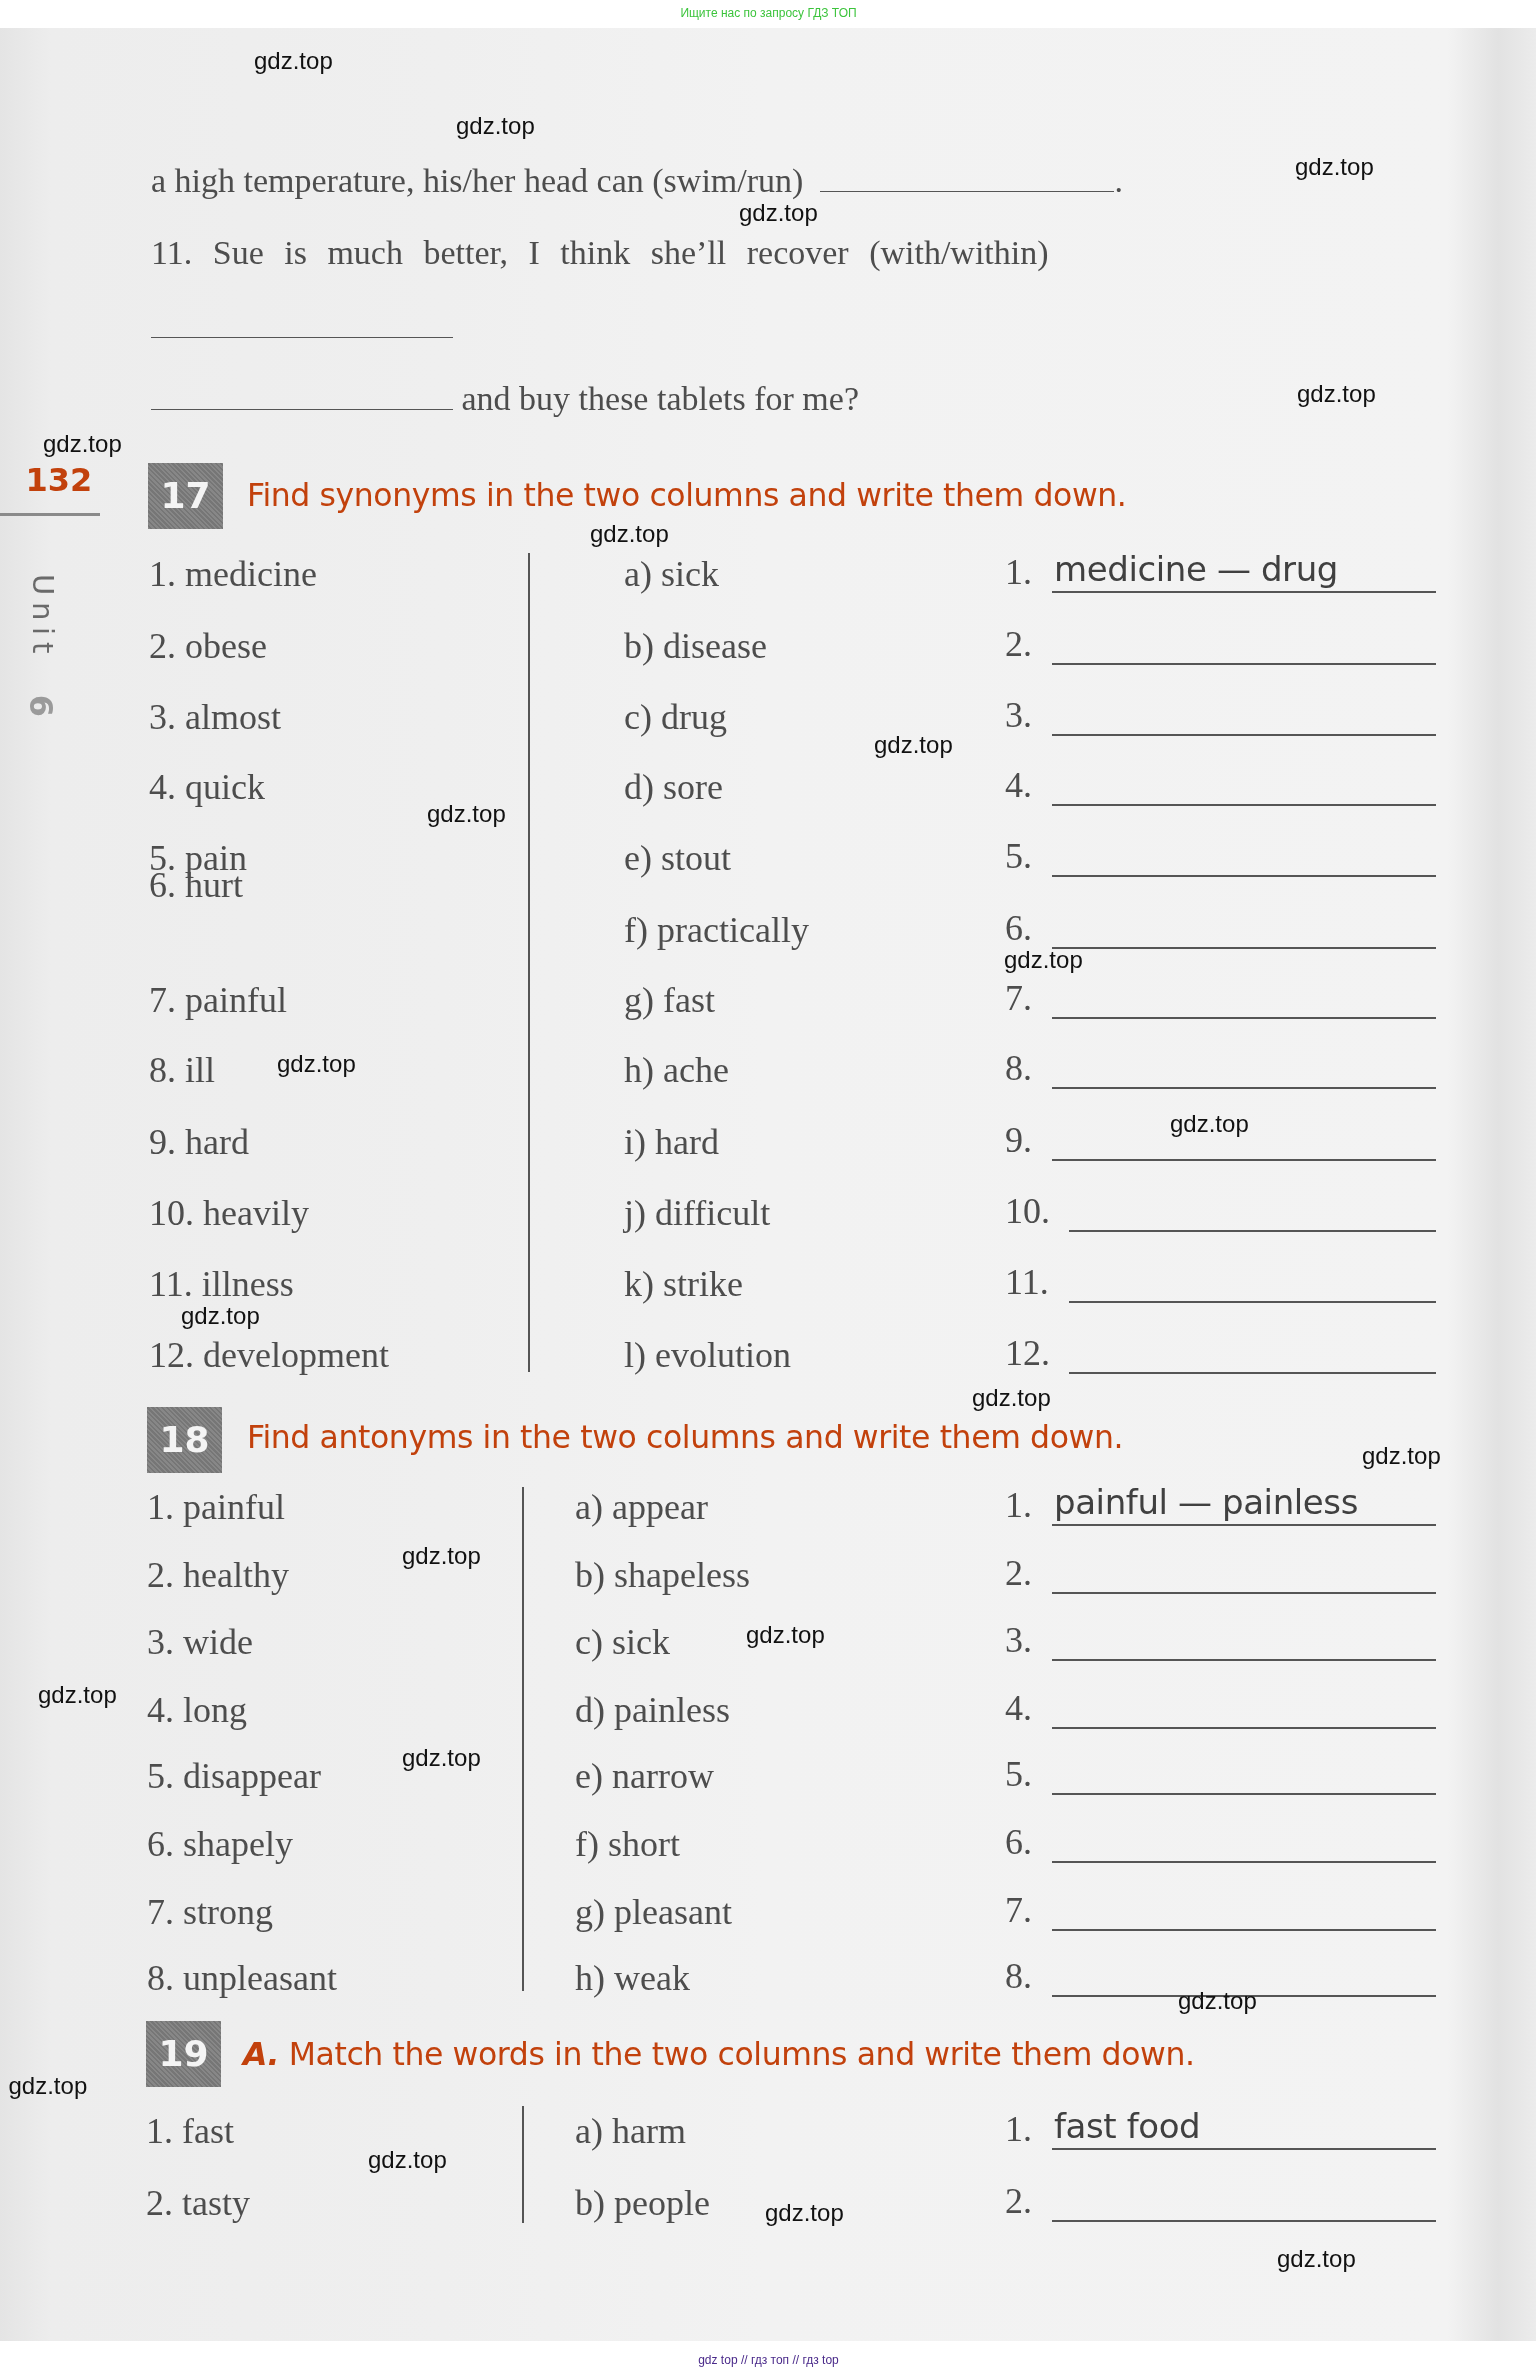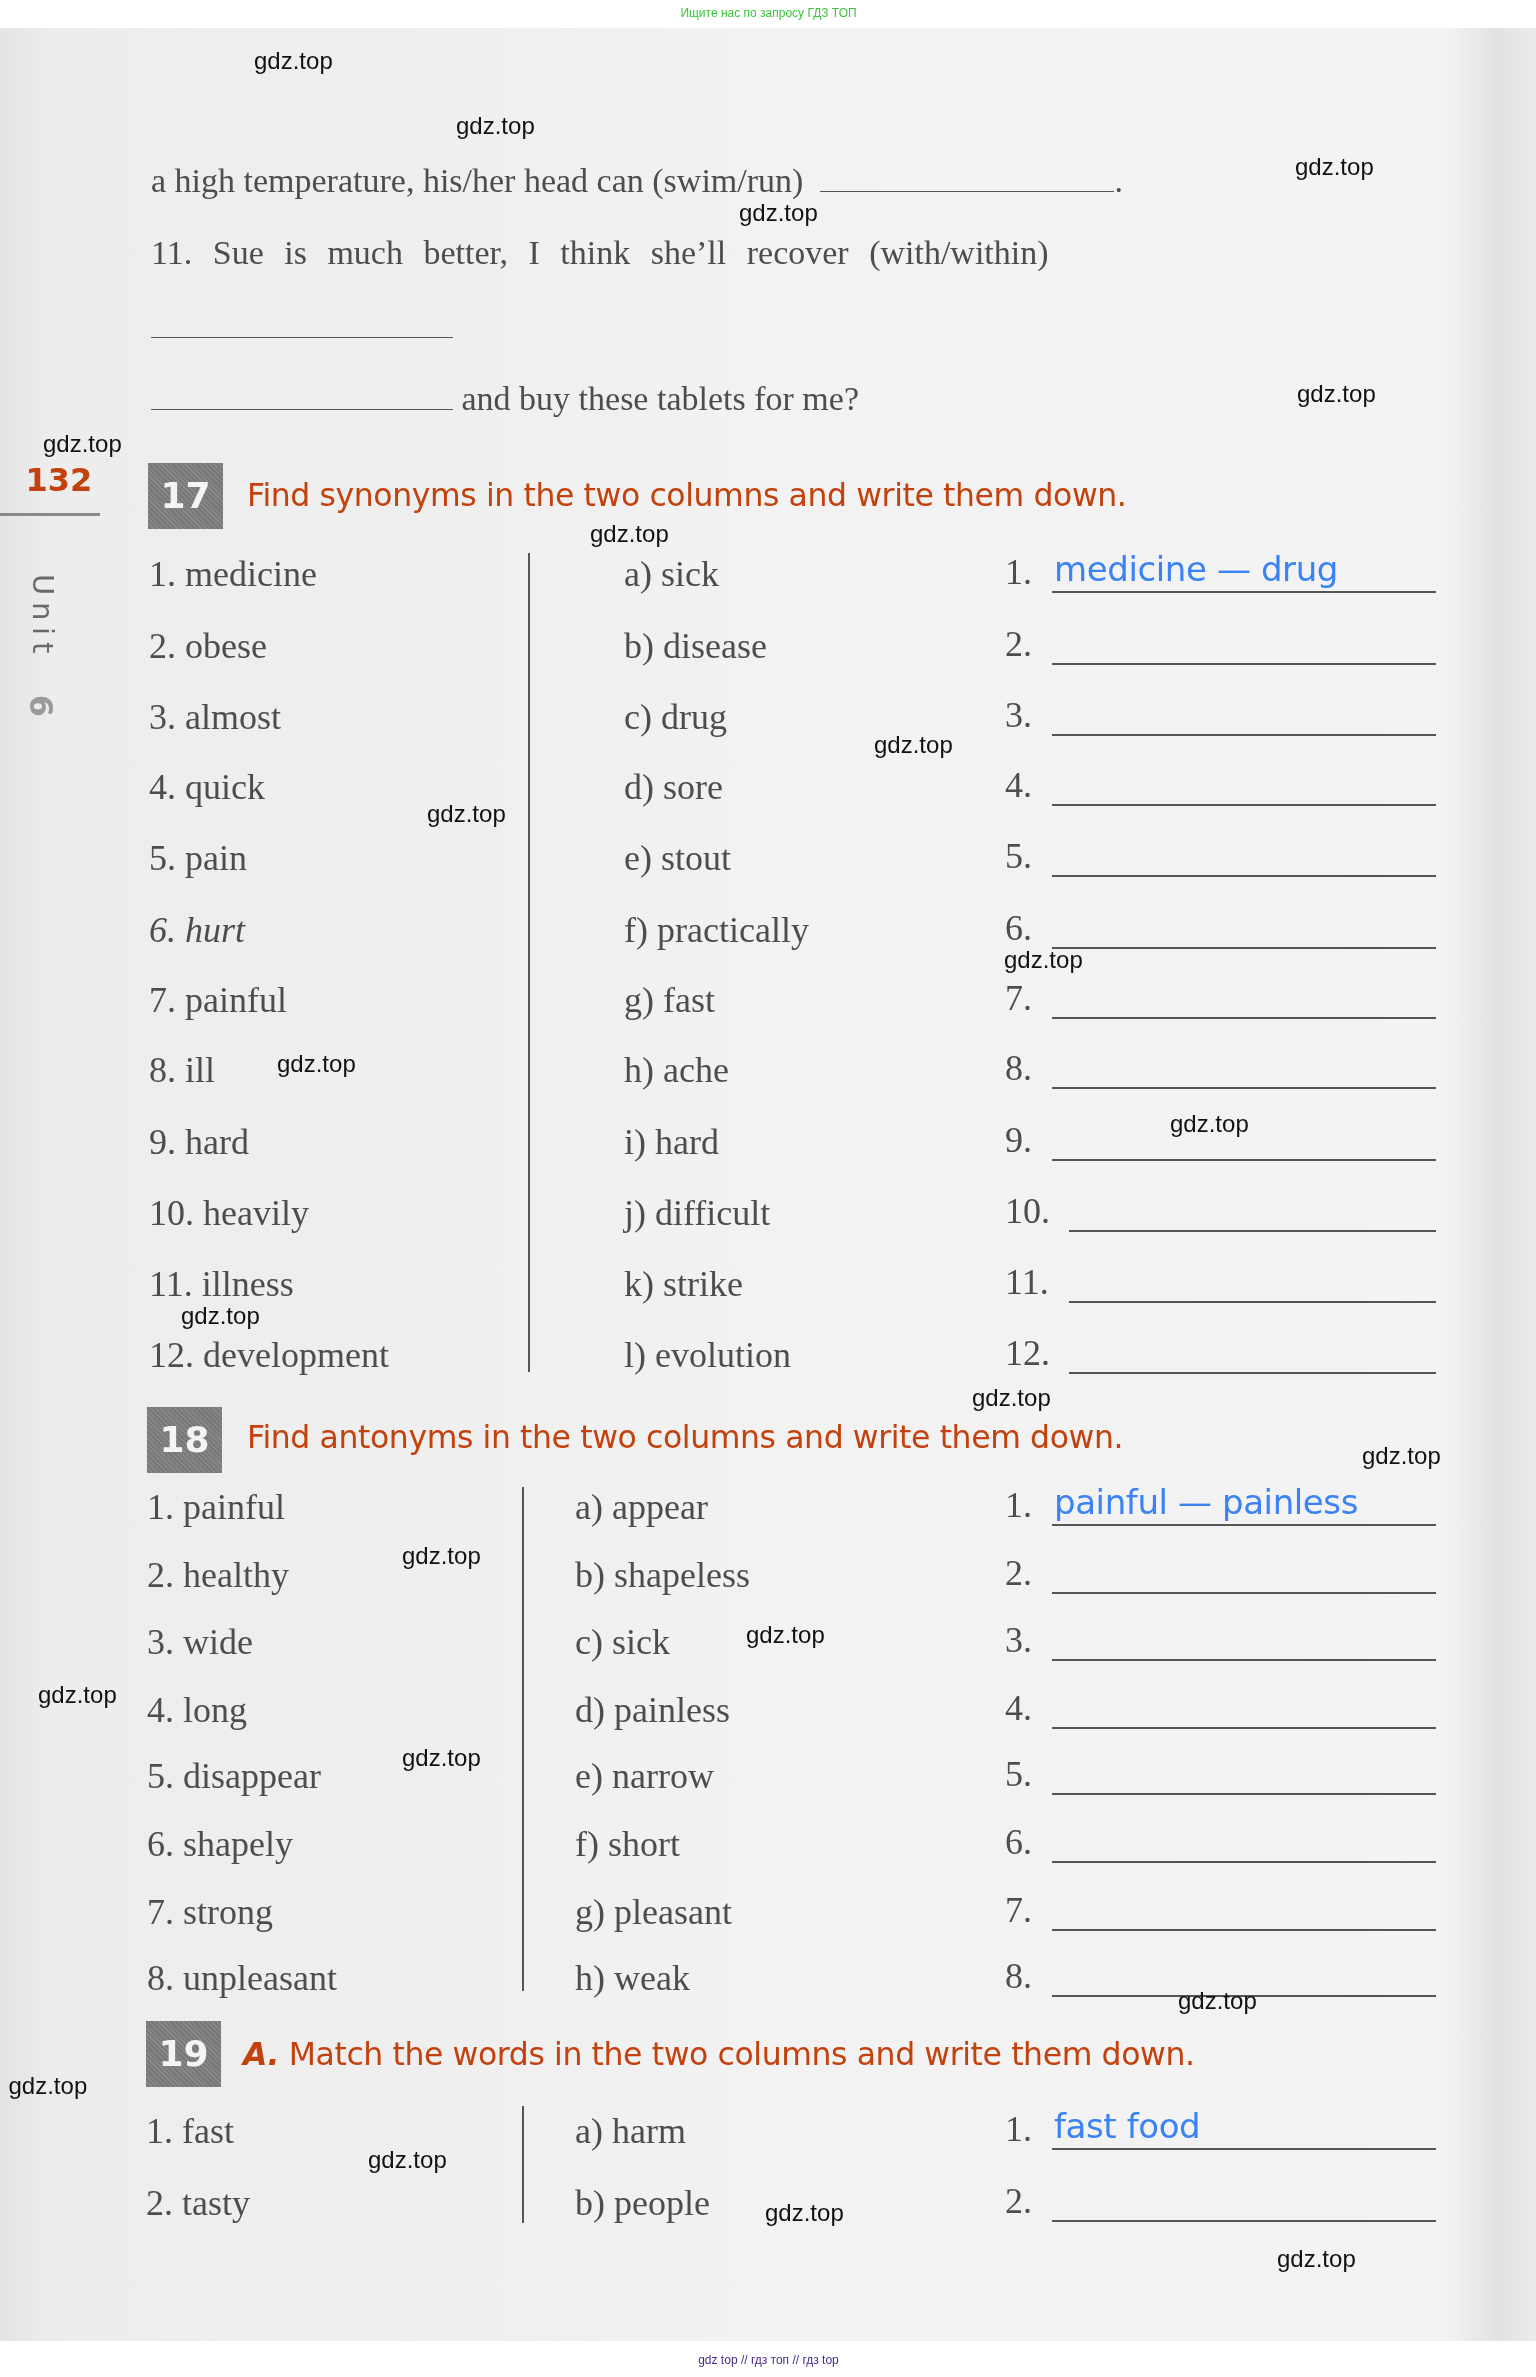--- a/index.html
+++ b/index.html
@@ -25,21 +25,21 @@
   .ex-box span { position:absolute; left:0; right:0; top:12px; text-align:center; font-family:"DejaVu Sans", sans-serif; font-weight:bold; font-size:36px; color:#f4f4f4; }
   .ex-title { position:absolute; font-family:"DejaVu Sans", sans-serif; font-size:31.5px; color:#c2410c; white-space:nowrap; letter-spacing:-0.4px; }
   .ex-title b { font-style:italic; font-weight:bold; }
 
   .col-item { position:absolute; font-family:"Liberation Serif", serif; font-size:36px; color:#4d4d4d; white-space:nowrap; line-height:43px; }
   .divider { position:absolute; width:1.7px; background:#555; }
   .ans { position:absolute; left:1005px; width:431px; height:43px; }
   .ans .num { position:absolute; left:0; bottom:1.7px; font-family:"Liberation Serif", serif; font-size:36px; color:#4d4d4d; line-height:43px; }
   .ans .line { position:absolute; left:47px; right:0; bottom:3.4px; height:1.7px; background:#555; }
   .ans.wide .line { left:49px; }
-  .ans .hand { position:absolute; left:49px; bottom:5.1px; font-family:"DejaVu Sans", sans-serif; font-size:34px; color:#3b82f6; letter-spacing:-0.4px; line-height:43px; white-space:nowrap; }
+  .ans .hand { position:absolute; left:49px; bottom:5.1px; font-family:"DejaVu Sans", sans-serif; font-size:34px; color:#404040; letter-spacing:-0.4px; line-height:43px; white-space:nowrap; }
 
   .wm { position:absolute; font-family:"Liberation Sans", sans-serif; font-size:24px; color:#111; white-space:nowrap; }
 </style>
 </head>
 <body>
 
 <div class="topbar">
   <span>Ищите нас по запросу ГДЗ ТОП</span>
 </div>
 
@@ -114,21 +114,21 @@
     <div>
       <div class="col-item" style="left: 149px; top: 837px;">5. pain</div>
       <div class="col-item" style="left: 624px; top: 837px;">e) stout</div>
       <div class="ans" style="top: 837px;">
         <span class="num">5.</span>
         <span class="line"></span>
         <span class="hand"></span>
       </div>
     </div>
     <div>
-      <div class="col-item" style="left: 149px; top: 909px; font-style: italic;">6. hurt</div>
+      <div class="col-item" style="left: 149px; top: 864px;">6. hurt</div>
       <div class="col-item" style="left: 624px; top: 909px;">f) practically</div>
       <div class="ans" style="top: 909px;">
         <span class="num">6.</span>
         <span class="line"></span>
         <span class="hand"></span>
       </div>
     </div>
     <div>
       <div class="col-item" style="left: 149px; top: 979px;">7. painful</div>
       <div class="col-item" style="left: 624px; top: 979px;">g) fast</div>

